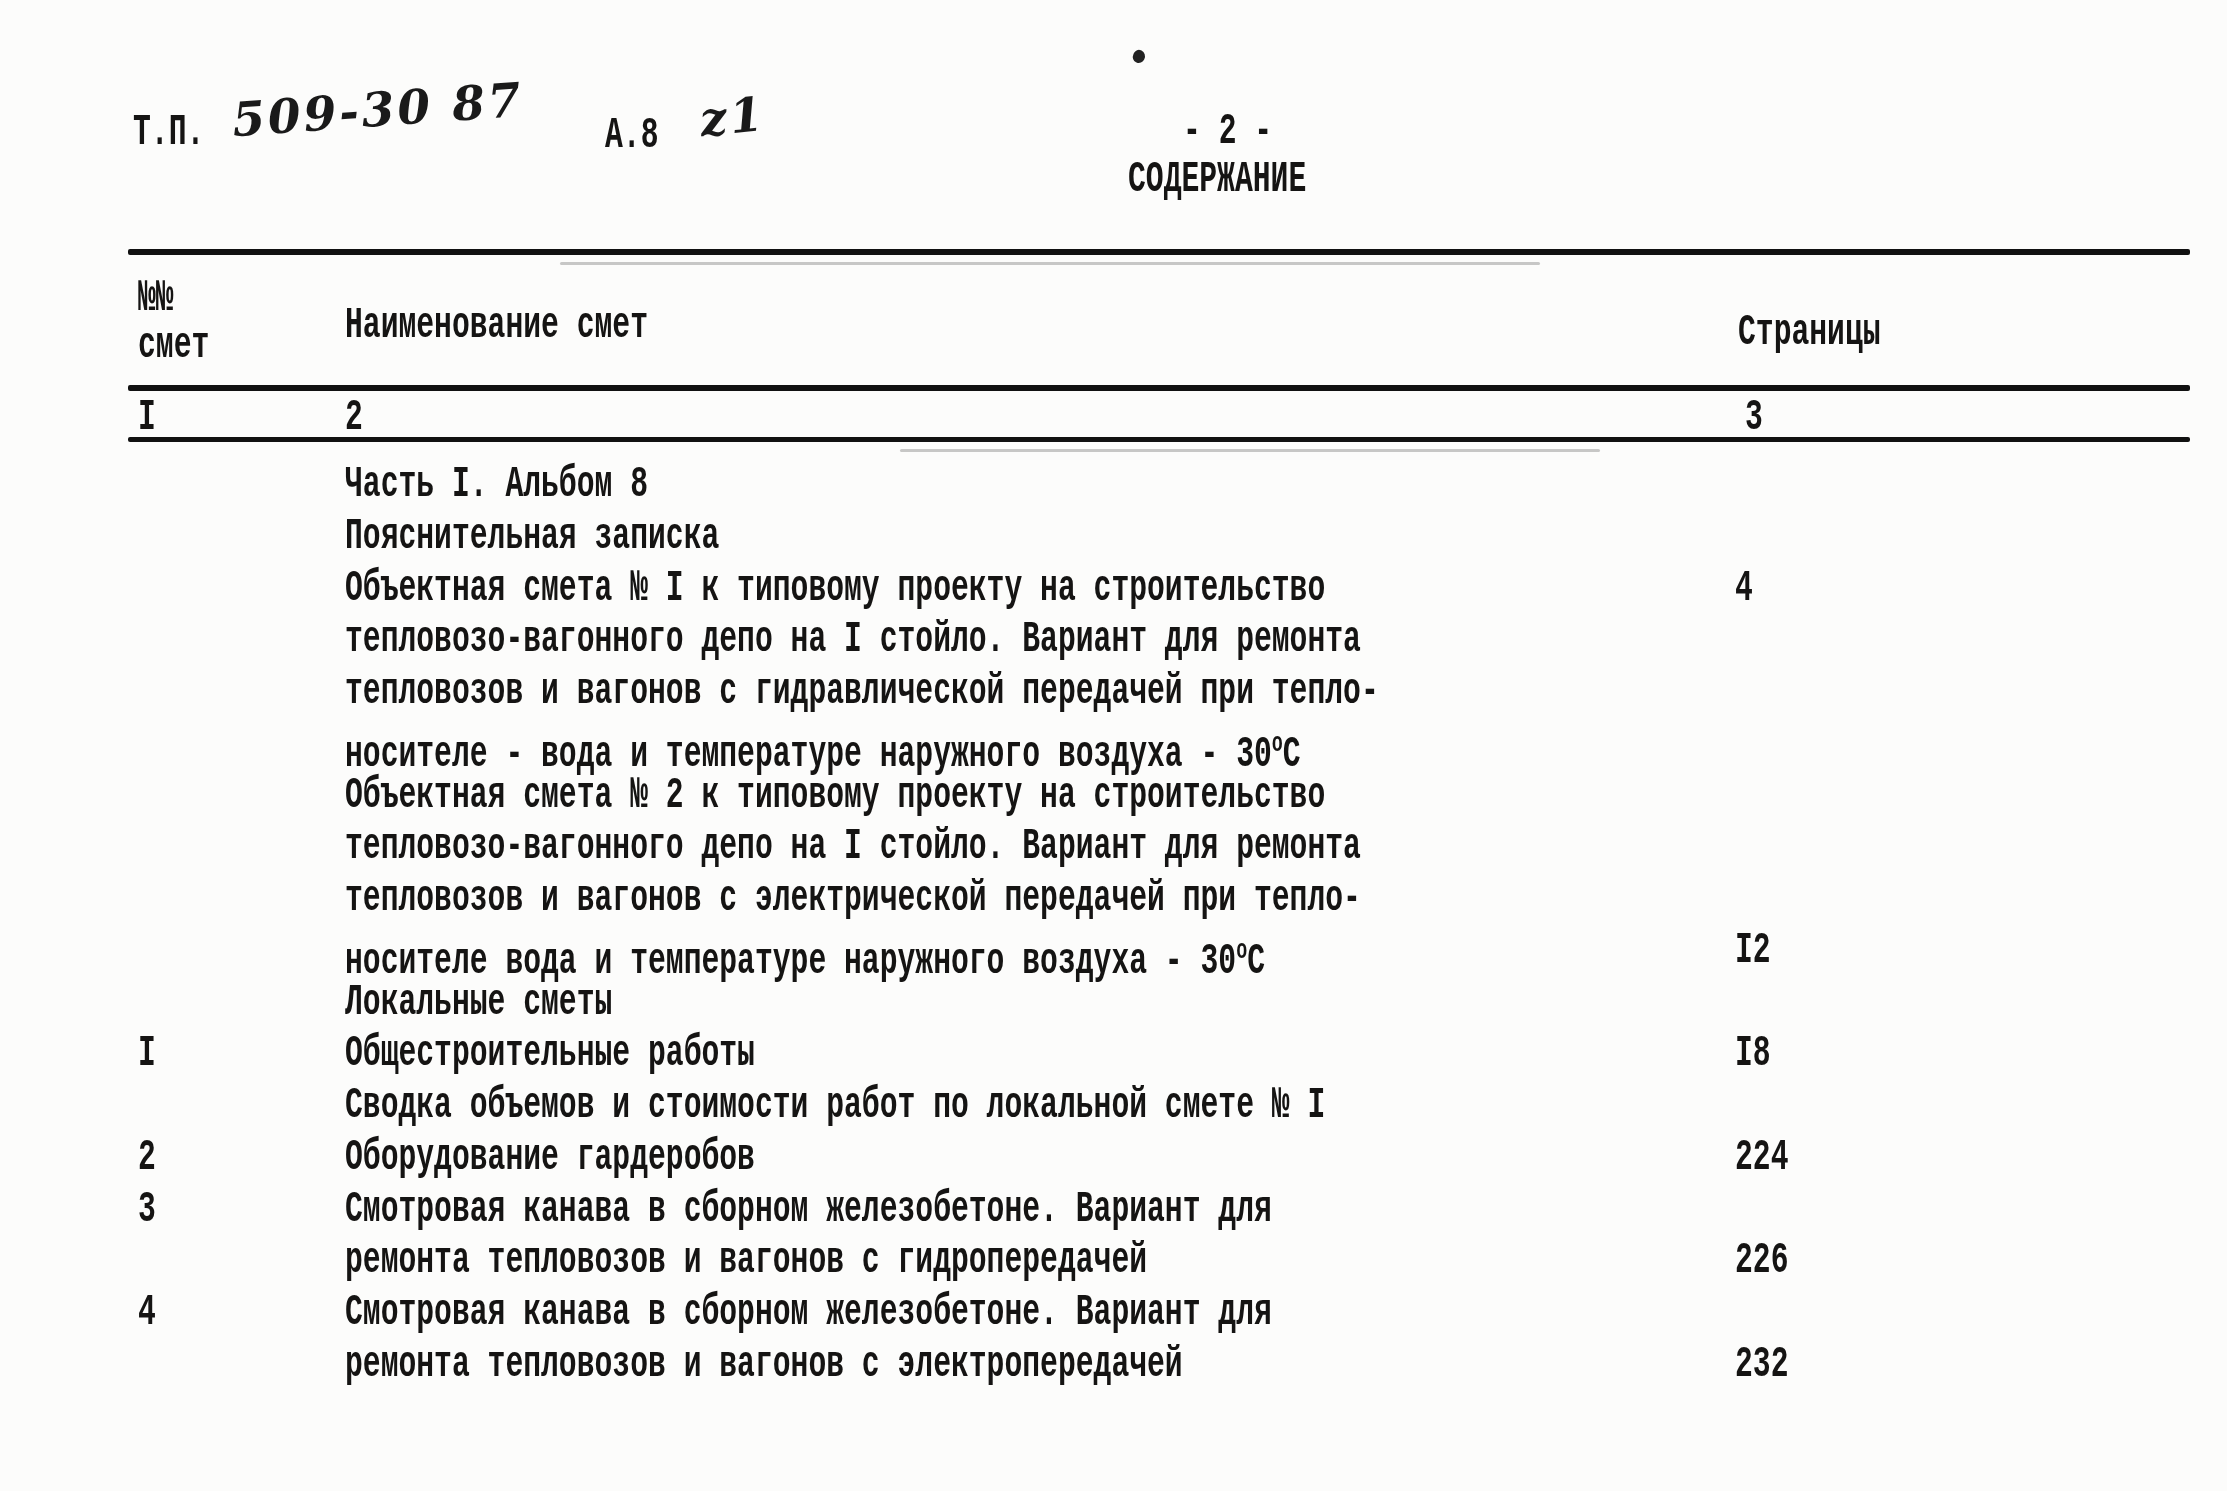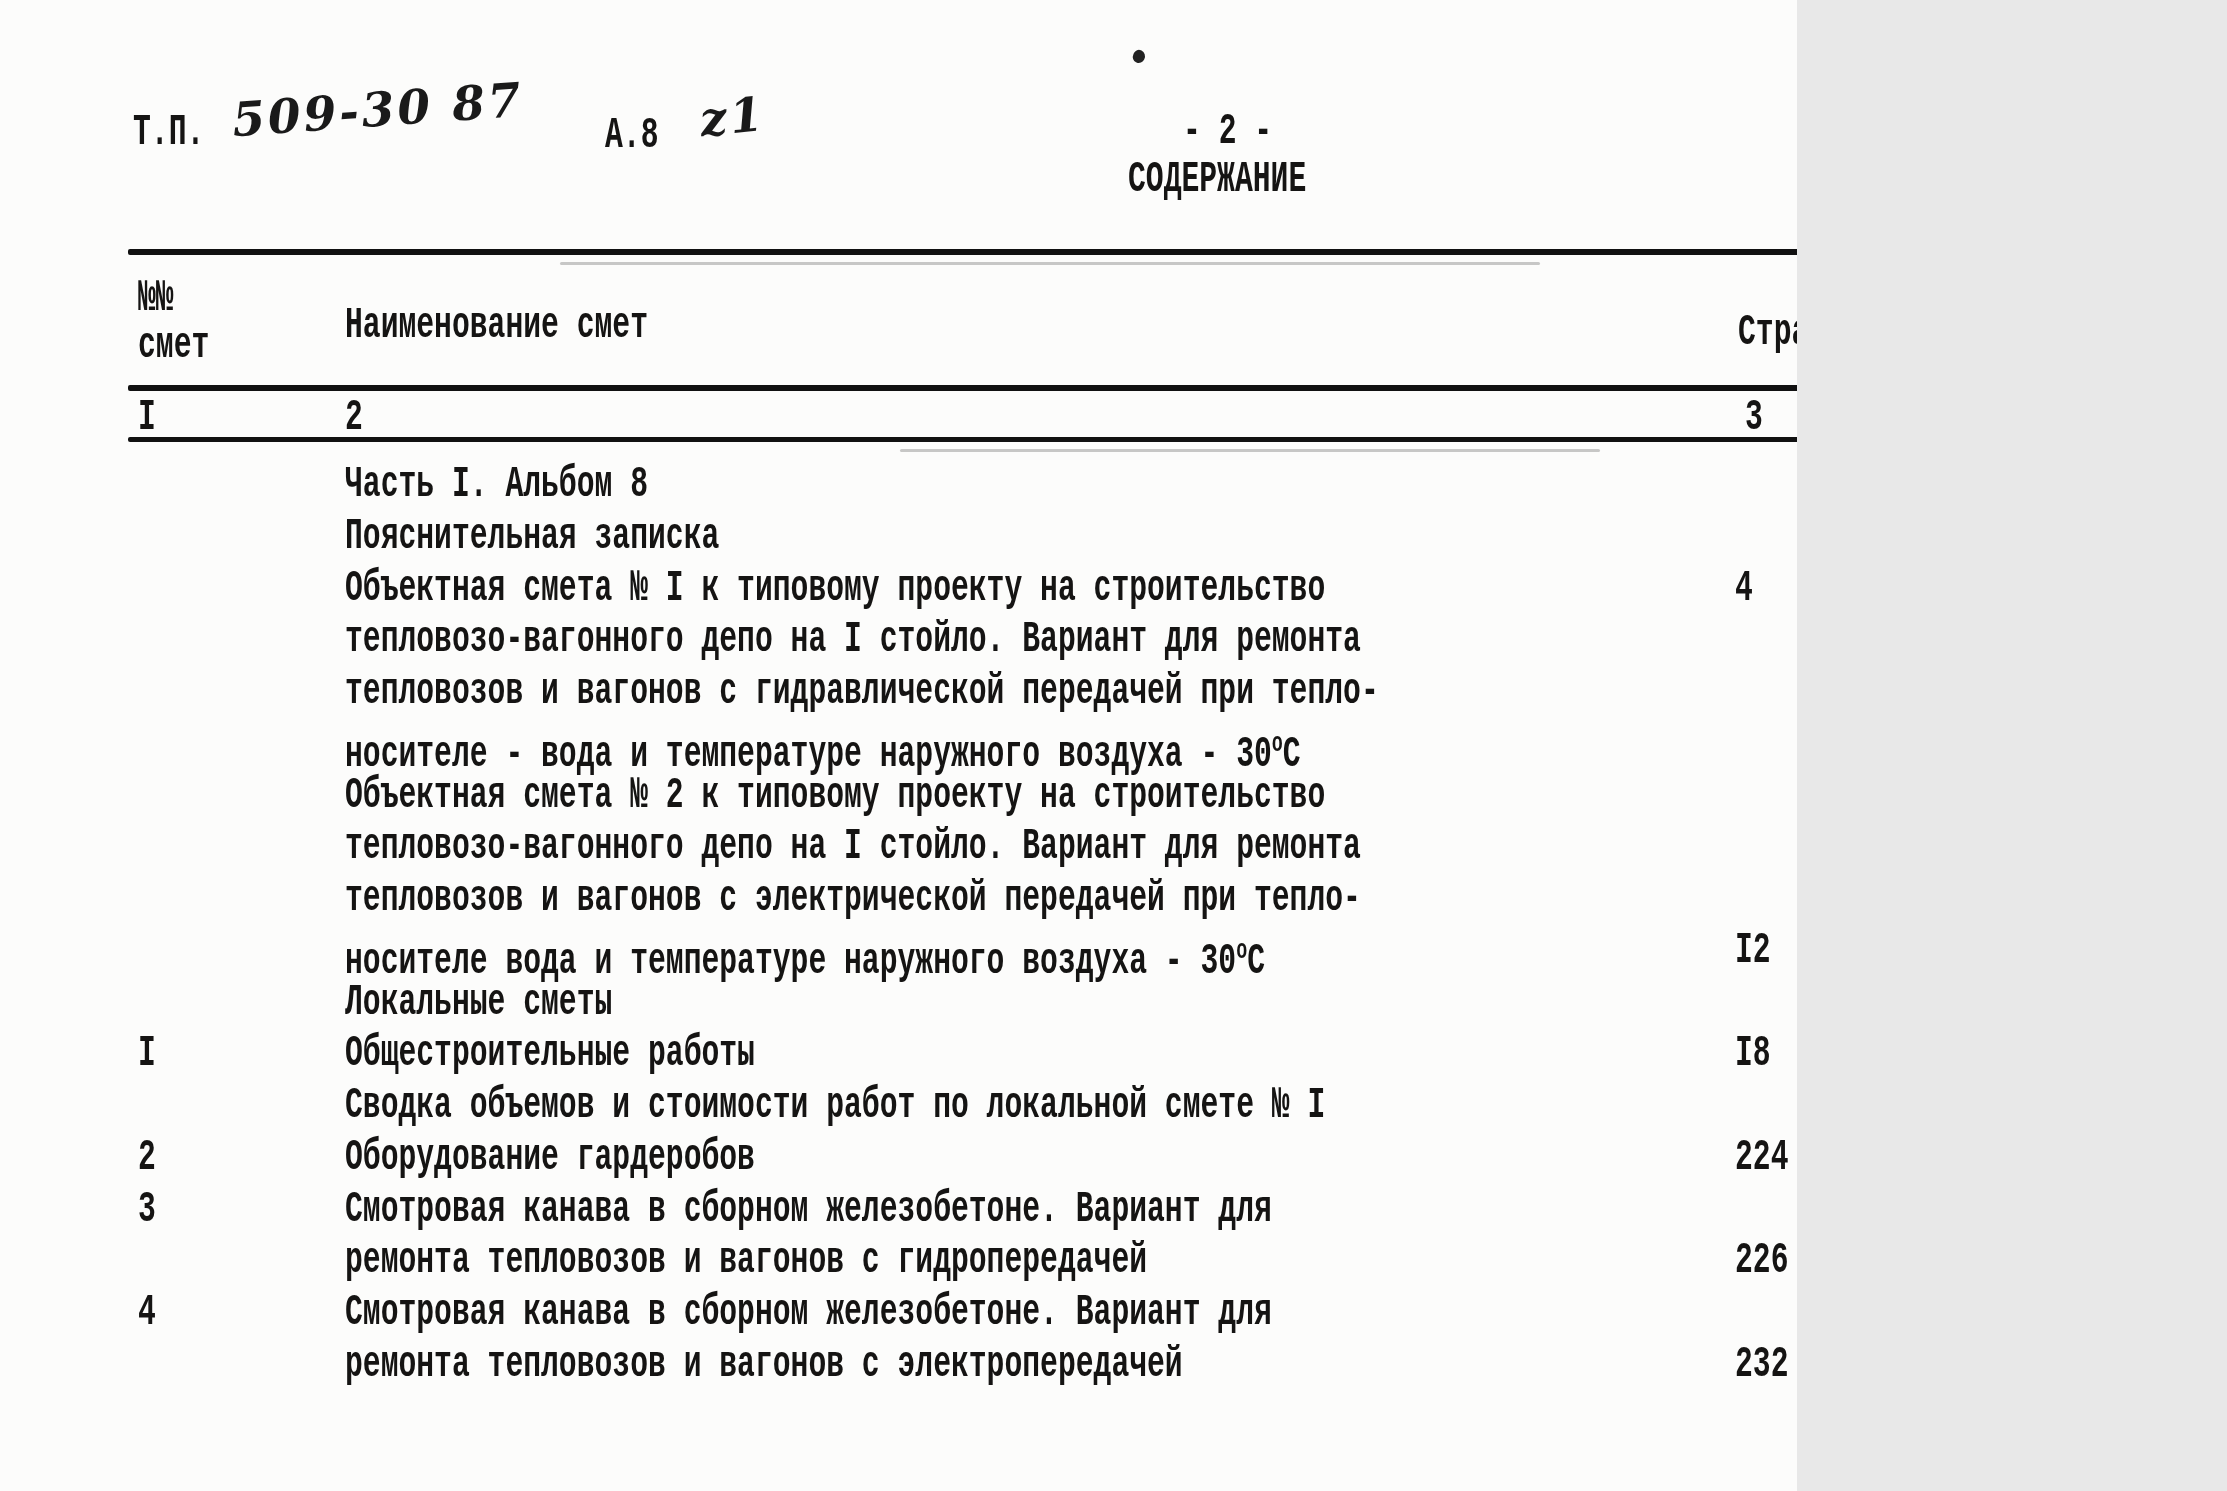--- a/index.html
+++ b/index.html
@@ -1,18 +1,18 @@
 <!DOCTYPE html>
 <html><head>
 <meta charset="utf-8">
 <style>
   html, body { margin: 0; padding: 0; background: #e8e8e8; }
   .page {
     position: relative;
-    width: 1797px;
+    width: 2227px;
     height: 1491px;
     background: #fcfcfb;
     overflow: hidden;
     color: #151413;
   }
   
   .tw {
     position: absolute;
     font-family: "Liberation Mono", "DejaVu Sans Mono", monospace;
     font-weight: bold;

